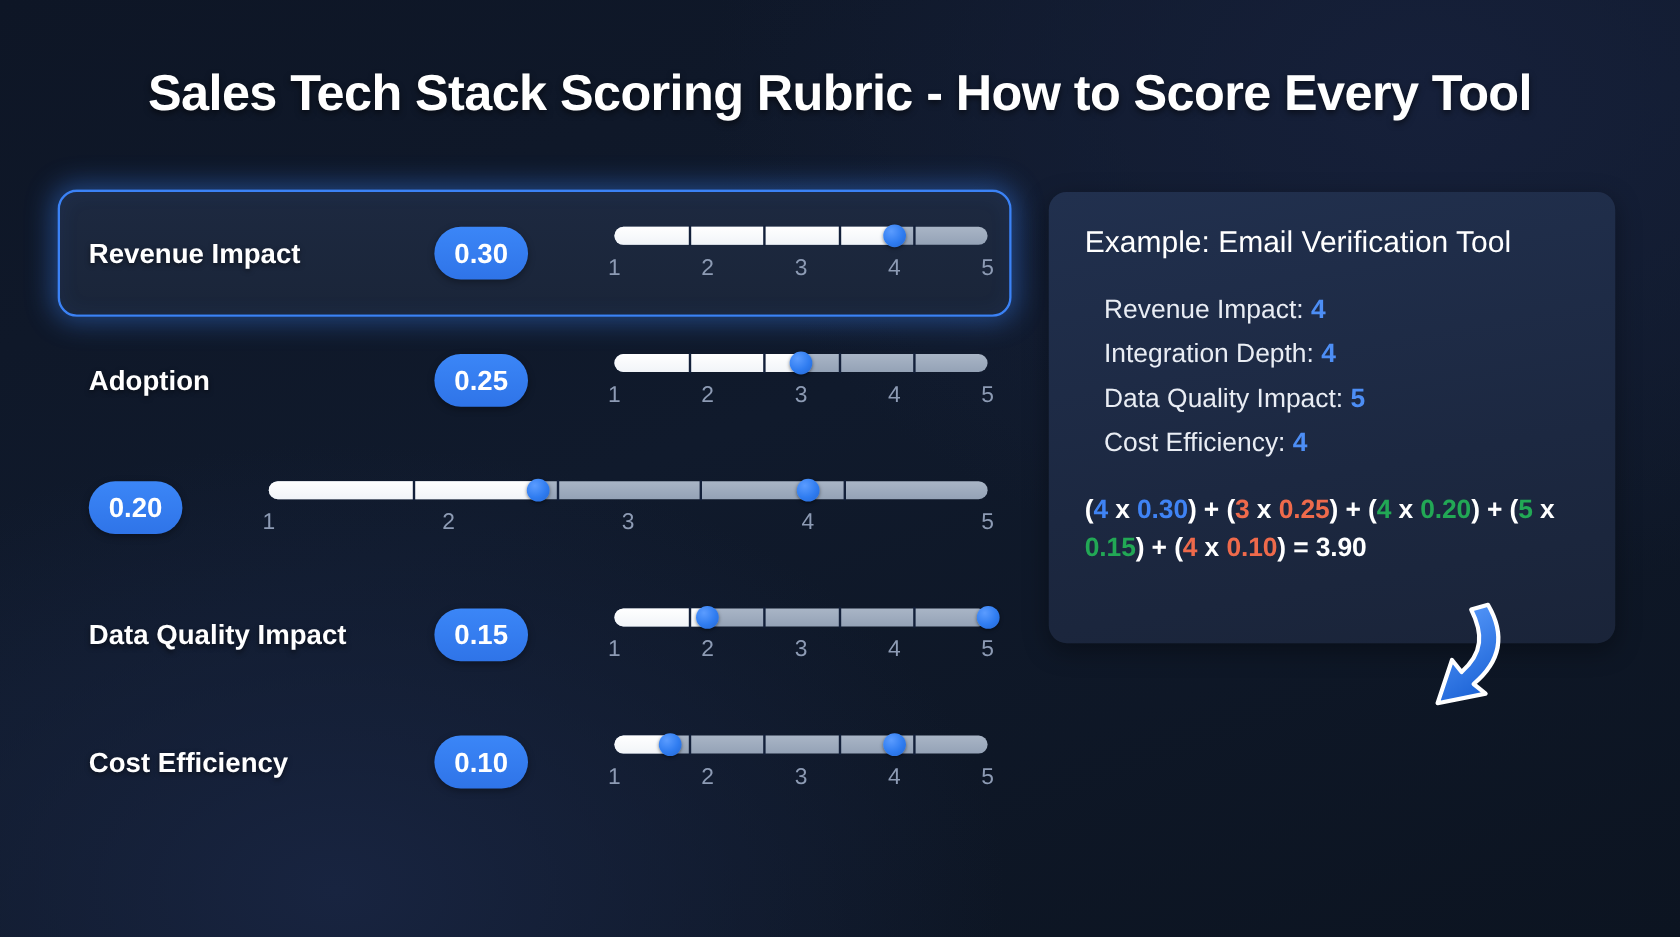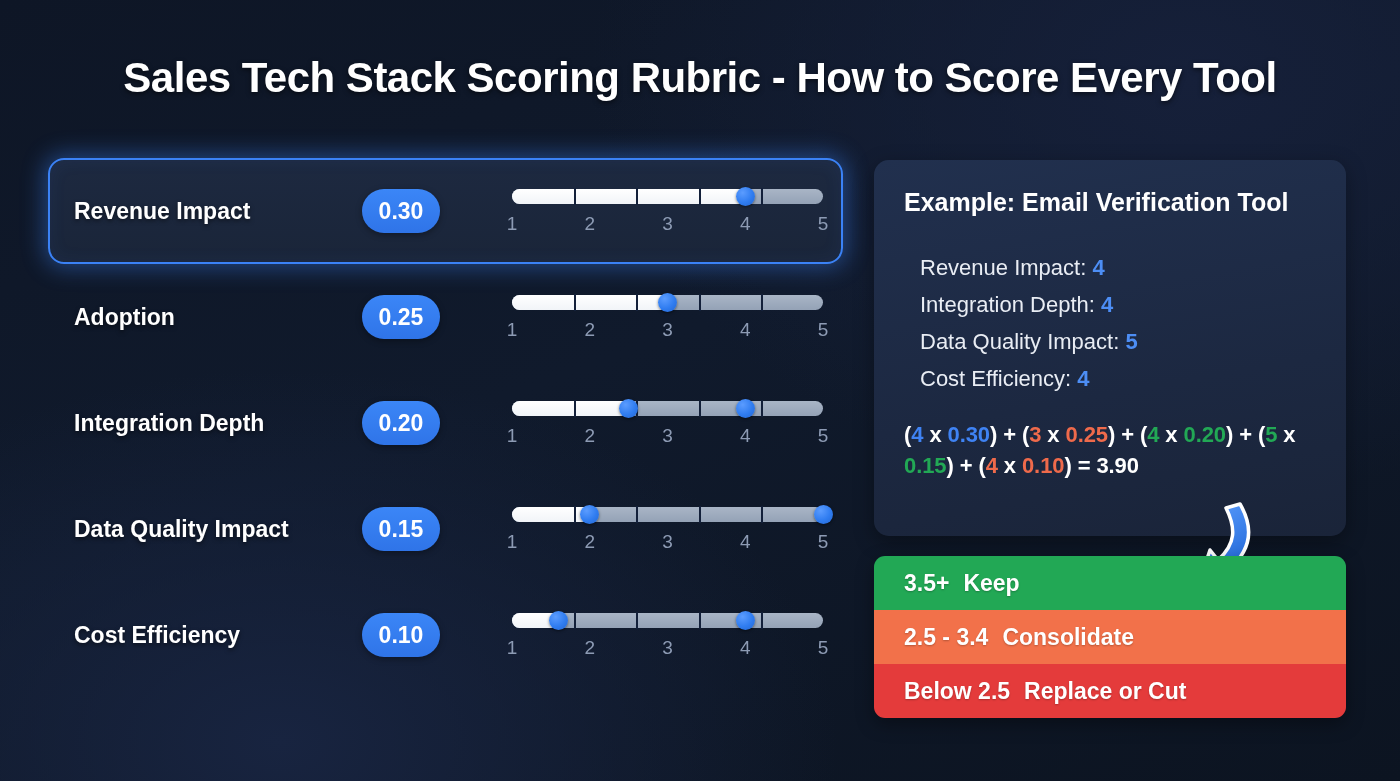--- a/index.html
+++ b/index.html
@@ -160,23 +160,23 @@
     width: 472px;
     height: 376px;
     background: linear-gradient(170deg, #21304e 0%, #1c2841 60%, #1a2439 100%);
     border-radius: 15px;
     padding: 28px 30px 0 30px;
     box-shadow: 0 6px 20px rgba(0,0,0,0.35);
   }
 
   .example-title {
     font-size: 25px;
-    font-weight: bold;
-    color: #ffffff;
-    margin-bottom: 32px;
+    font-weight: normal;
+    color: #ffffff;
+    margin-bottom: 22px;
     white-space: nowrap;
   }
 
   .score-line {
     font-size: 22px;
     color: #e9edf4;
     line-height: 37px;
     white-space: nowrap;
     margin-left: 16px;
   }
@@ -279,21 +279,20 @@
           <div class="ticks">
             <span class="tick" style="left: 0%;">1</span>
             <span class="tick" style="left: 25%;">2</span>
             <span class="tick" style="left: 50%;">3</span>
             <span class="tick" style="left: 75%;">4</span>
             <span class="tick" style="left: 100%;">5</span>
           </div>
         </div>
       </div>
       <div class="crit-row">
-        <div class="crit-label">Integration Depth</div>
         <div class="crit-weight">0.20</div>
         <div class="slider-wrap">
           <div class="track">
             <div class="track-fill" style="width: 37.5%;"></div>
             <div class="track-seg" style="left: 20%;"></div>
             <div class="track-seg" style="left: 40%;"></div>
             <div class="track-seg" style="left: 60%;"></div>
             <div class="track-seg" style="left: 80%;"></div>
             <div class="thumb" style="left: 37.5%;"></div>
             <div class="thumb" style="left: 75%;"></div>
@@ -367,28 +366,14 @@
   <svg class="arrow" viewBox="0 0 110 100">
     <defs>
       <linearGradient id="arrGrad" x1="0" y1="0" x2="0.4" y2="1">
         <stop offset="0%" stop-color="#5fa0ff"></stop>
         <stop offset="100%" stop-color="#1f66d8"></stop>
       </linearGradient>
     </defs>
     <path d="M60 6 C 74 30, 72 52, 48 72 L 58 80 L 18 88 L 30 52 L 38 62 C 56 46, 56 30, 46 10 Z" fill="url(#arrGrad)" stroke="#ffffff" stroke-width="3.5" stroke-linejoin="round"></path>
   </svg>
 
-  <div class="bands" id="bands">
-      <div class="band band-keep" style="background: rgb(34, 168, 85);">
-        <span class="range">3.5+</span>
-        <span>Keep</span>
-      </div>
-      <div class="band band-consolidate" style="background: rgb(242, 113, 74);">
-        <span class="range">2.5 - 3.4</span>
-        <span>Consolidate</span>
-      </div>
-      <div class="band band-replace" style="background: rgb(228, 59, 59);">
-        <span class="range">Below 2.5</span>
-        <span>Replace or Cut</span>
-      </div>
-    </div>
 
 </div>
 
 </body></html>

